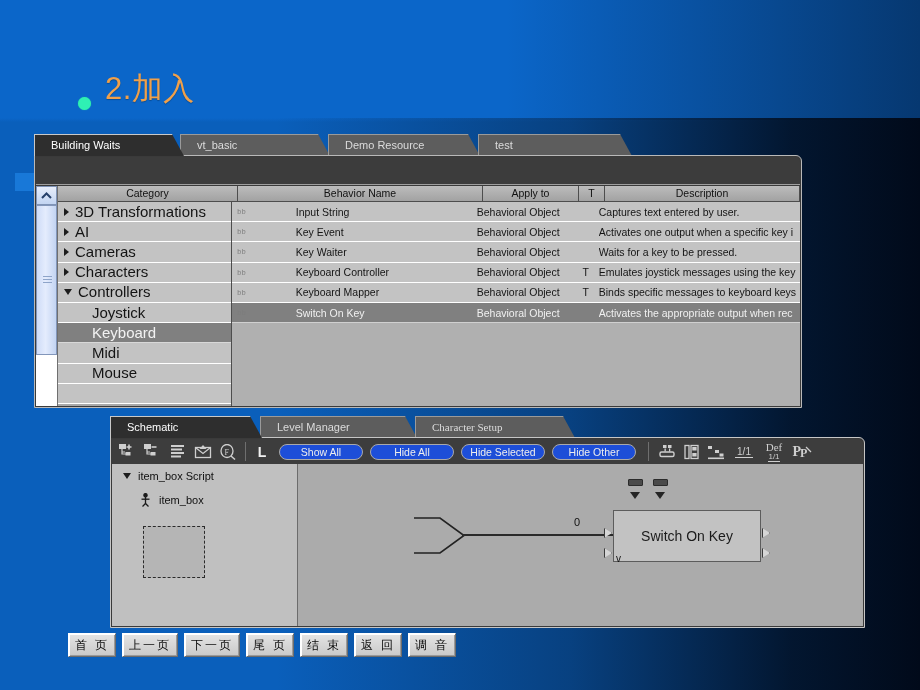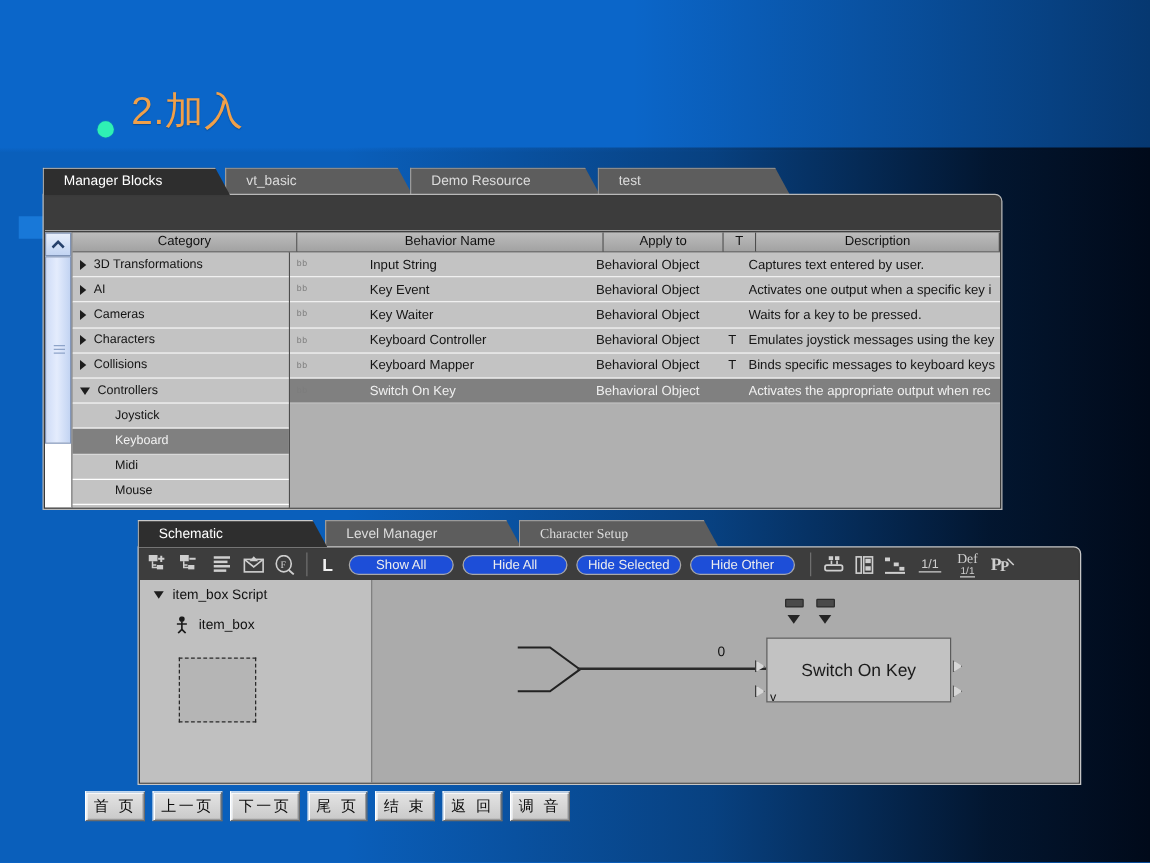--- a/index.html
+++ b/index.html
@@ -145,21 +145,21 @@
   .c-desc{flex:1;}
 
   .tbl-body{ display:flex; }
   .col-left{ width:180px; border-right:1px solid #4d4d4d;}
   .col-right{ flex:1; position:relative; }
 
   .cat-row{
     height:20.2px; line-height:20px;
     background:#c3c3c3;
     border-bottom:1px solid #ffffff;
-    font-size:10px; color:#141414;
+    font-size:15px; color:#141414;
     padding-left:6px;
     display:flex; align-items:center; gap:6px;
     white-space:nowrap;
   }
   .cat-row.sel{ background:#808080; color:#f2f2f2; border-bottom:1px solid #d8d8d8;}
   .cat-row.child{ padding-left:34px; }
   .tri{
     width:0;height:0;
     border-left:5px solid #1d1d1d;
     border-top:4px solid transparent;
@@ -317,21 +317,21 @@
 
 <div id="title-row">
   <div id="title-bullet"></div>
   <div id="title-text">2.加入</div>
 </div>
 
 <div id="bb-panel">
 
   <div class="tabstrip">
     <div class="tab active" style="left:0;width:150px;">
-      <span class="tab-inner">Manager Blocks</span>
+      <span class="tab-inner">Building Waits</span>
     </div>
     <div class="tab" style="left:146px;width:150px;">
       <span class="tab-inner">vt_basic</span>
     </div>
     <div class="tab" style="left:294px;width:152px;">
       <span class="tab-inner">Demo Resource</span>
     </div>
     <div class="tab" style="left:444px;width:154px;">
       <span class="tab-inner">test</span>
     </div>
@@ -371,24 +371,20 @@
             <span class="tri"></span>
             <span>AI</span>
           </div>
           <div class="cat-row">
             <span class="tri"></span>
             <span>Cameras</span>
           </div>
           <div class="cat-row">
             <span class="tri"></span>
             <span>Characters</span>
-          </div>
-          <div class="cat-row">
-            <span class="tri"></span>
-            <span>Collisions</span>
           </div>
           <div class="cat-row">
             <span class="tri open"></span>
             <span>Controllers</span>
           </div>
           <div class="cat-row child">
             <span>Joystick</span>
           </div>
           <div class="cat-row child sel">
             <span>Keyboard</span>

